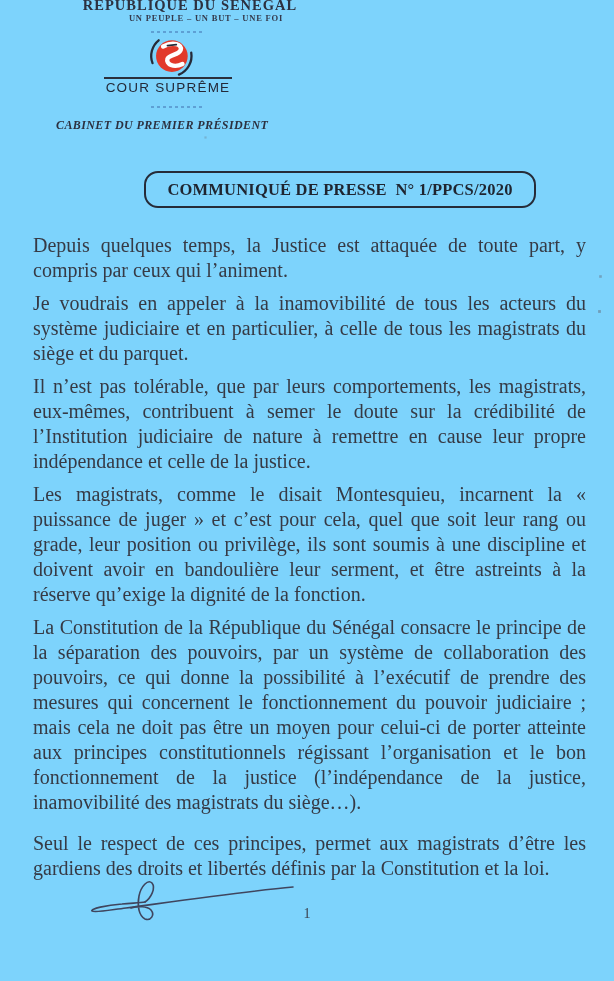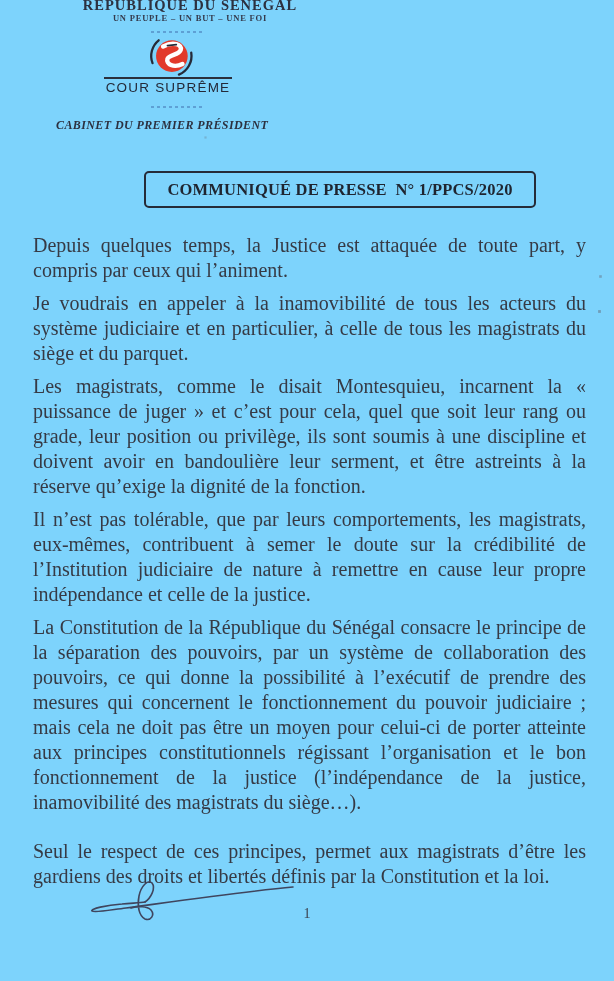--- a/index.html
+++ b/index.html
@@ -11,21 +11,21 @@
     font-family:"Liberation Serif", serif;
     color:#3a3e49;
   }
   
   .republic{
     position:absolute;top:-3px;left:20px;width:340px;
     text-align:center;font-size:14.5px;font-weight:bold;
     letter-spacing:1px;color:#2c3140;white-space:nowrap;
   }
   .motto{
-    position:absolute;top:13px;left:20px;width:340px;
+    position:absolute;top:13px;left:36px;width:340px;
     text-align:center;font-size:8.5px;font-weight:bold;
     letter-spacing:.8px;color:#343a4c;white-space:nowrap;
   }
   .dash-sep{
     position:absolute;left:151px;width:54px;height:2px;
     background:repeating-linear-gradient(90deg,#5ea0d4 0 3px,transparent 3px 6px);
   }
   .dash-1{top:31px;}
   .dash-2{top:106px;}
   .emblem{position:absolute;left:142px;top:35px;width:58px;height:44px;}
@@ -40,36 +40,36 @@
     color:#242938;white-space:nowrap;
   }
   .cabinet{
     position:absolute;top:118px;left:56px;
     font-size:12px;font-weight:bold;font-style:italic;
     letter-spacing:.4px;color:#2c3140;white-space:nowrap;
   }
   
   .banner{
     position:absolute;left:144px;top:171px;width:392px;height:37px;
-    border:2px solid #262b38;border-radius:5px;
+    border:2px solid #262b38;border-radius:14px;
     display:flex;align-items:center;justify-content:center;
     box-sizing:border-box;
   }
   .banner span{
     font-size:16.5px;font-weight:bold;color:#1f2530;
     letter-spacing:.2px;white-space:pre;
   }
   
   .body-text{
     position:absolute;left:33px;top:233px;width:553px;
     font-size:20px;line-height:25px;text-align:justify;
     color:#363a45;
   }
   .body-text p{margin:0 0 8px 0;}
-  .body-text p.last{margin-top:24px;}
+  .body-text p.last{margin-top:16px;}
   
   .signature{position:absolute;left:88px;top:878px;}
   .page-number{
     position:absolute;top:906px;left:0;width:100%;
     text-align:center;font-size:14px;color:#3a3e49;
   }
   .specks{
     position:absolute;top:0;left:0;width:1px;height:1px;
     background:transparent;
     box-shadow:
@@ -102,22 +102,22 @@
   <div class="dash-sep dash-2"></div>
   <div class="cabinet">CABINET DU PREMIER PRÉSIDENT</div>
 
   <div class="banner">
     <span>COMMUNIQUÉ DE PRESSE  N° 1/PPCS/2020</span>
   </div>
 
   <main class="body-text">
     <p>Depuis quelques temps, la Justice est attaquée de toute part, y compris par ceux qui l’animent.</p>
     <p>Je voudrais en appeler à la inamovibilité de tous les acteurs du système judiciaire et en particulier, à celle de tous les magistrats du siège et du parquet.</p>
+    <p>Il n’est pas tolérable, que par leurs comportements, les magistrats, eux-mêmes, contribuent à semer le doute sur la crédibilité de l’Institution judiciaire de nature à remettre en cause leur propre indépendance et celle de la justice.</p>
     <p>Les magistrats, comme le disait Montesquieu, incarnent la « puissance de juger » et c’est pour cela, quel que soit leur rang ou grade, leur position ou privilège, ils sont soumis à une discipline et doivent avoir en bandoulière leur serment, et être astreints à la réserve qu’exige la dignité de la fonction.</p>
-    <p>Il n’est pas tolérable, que par leurs comportements, les magistrats, eux-mêmes, contribuent à semer le doute sur la crédibilité de l’Institution judiciaire de nature à remettre en cause leur propre indépendance et celle de la justice.</p>
     <p>La Constitution de la République du Sénégal consacre le principe de la séparation des pouvoirs, par un système de collaboration des pouvoirs, ce qui donne la possibilité à l’exécutif de prendre des mesures qui concernent le fonctionnement du pouvoir judiciaire ; mais cela ne doit pas être un moyen pour celui-ci de porter atteinte aux principes constitutionnels régissant l’organisation et le bon fonctionnement de la justice (l’indépendance de la justice, inamovibilité des magistrats du siège…).</p>
     <p class="last">Seul le respect de ces principes, permet aux magistrats d’être les gardiens des droits et libertés définis par la Constitution et la loi.</p>
   </main>
 
   <svg class="signature" width="210" height="50" viewBox="0 0 210 50">
     <path d="M205 9 C 160 13 90 23 38 30 C 22 32 6 35 4 33 C 2 31 18 27 34 26 C 44 25 52 25 57 24" stroke="#3f455e" stroke-width="1.6" fill="none" stroke-linecap="round"></path>
     <path d="M57 24 C 63 20 68 10 64 5 C 60 1 53 8 51 18 C 49 28 51 38 57 41 C 63 43 67 37 63 32 C 59 28 50 28 43 30" stroke="#3f455e" stroke-width="1.6" fill="none" stroke-linecap="round"></path>
   </svg>
 
   <div class="page-number">1</div>

